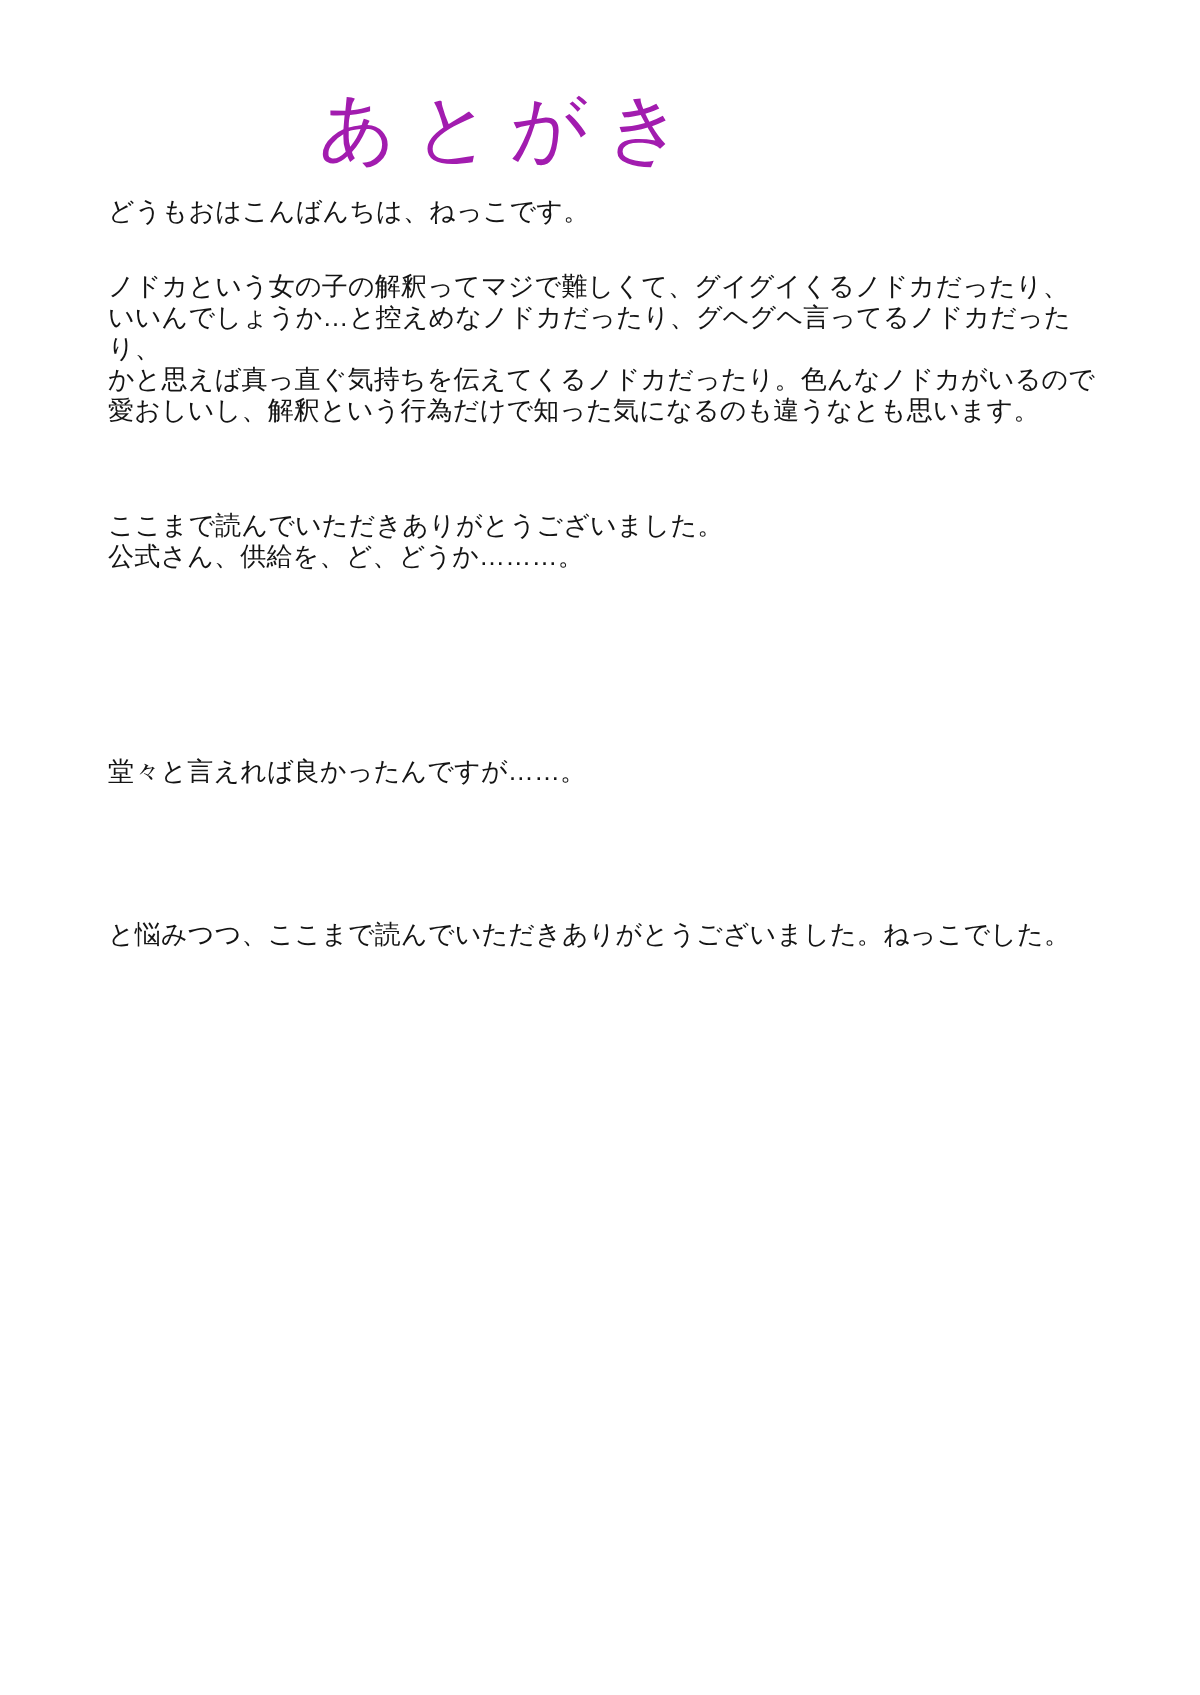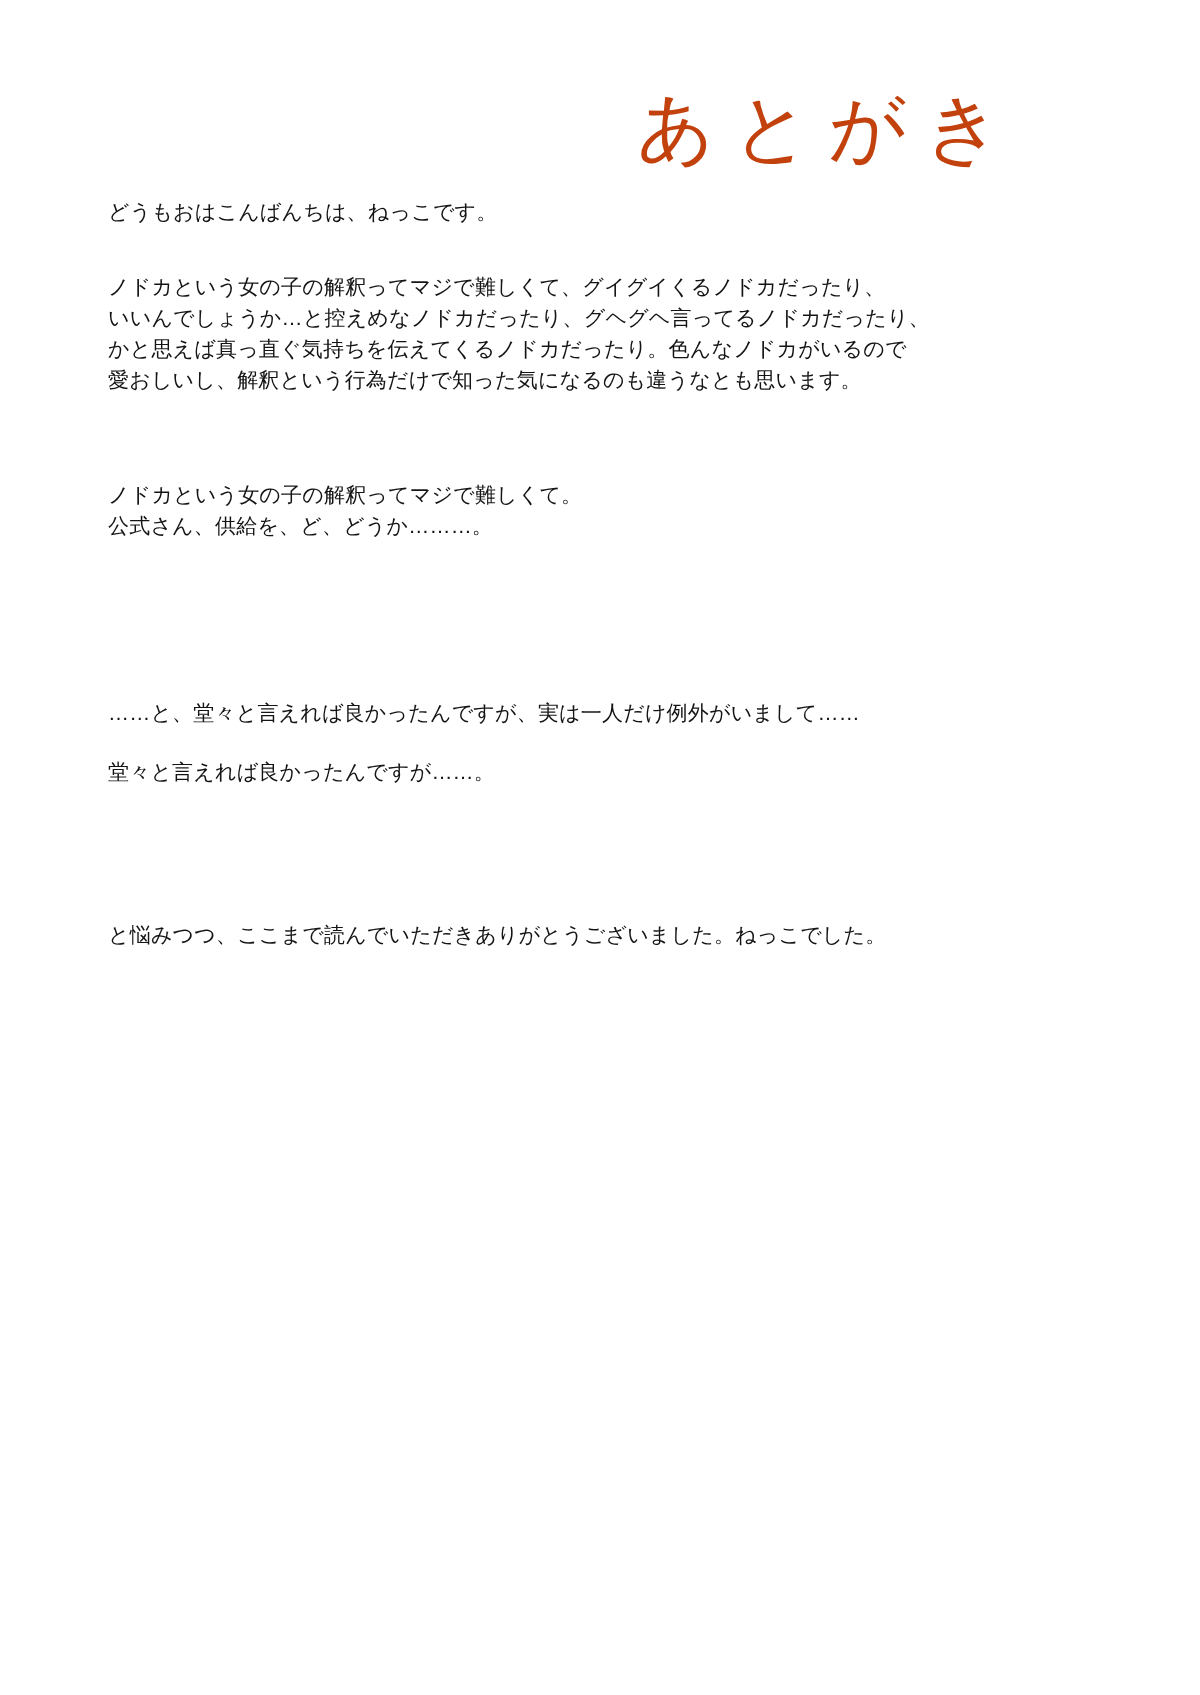--- a/index.html
+++ b/index.html
@@ -18,36 +18,36 @@
   .page {
     position: absolute;
     inset: 0;
     background: #ffffff;
   }
   .title {
     position: absolute;
     top: 78px;
     left: 0;
     width: 100%;
-    text-align: right;
+    text-align: center;
     padding-right: 180px;
     box-sizing: border-box;
     font-family: "DejaVu Sans", sans-serif;
     font-size: 76px;
     letter-spacing: 18px;
     font-weight: 400;
-    color: #c2410c;
+    color: #a21caf;
     white-space: nowrap;
   }
   .body-text {
     position: absolute;
     top: 196px;
     left: 108px;
     width: 1000px;
-    font-size: 21px;
+    font-size: 26px;
     line-height: 31px;
     color: #141414;
     letter-spacing: 0.2px;
   }
   .para {
     margin: 0;
     white-space: pre-line;
   }
   .gap-xs { height: 14px; }
   .gap-s  { height: 28px; }
@@ -69,28 +69,27 @@
     <p class="para">ノドカという女の子の解釈ってマジで難しくて、グイグイくるノドカだったり、
 いいんでしょうか…と控えめなノドカだったり、グヘグヘ言ってるノドカだったり、
 かと思えば真っ直ぐ気持ちを伝えてくるノドカだったり。色んなノドカがいるので
 愛おしいし、解釈という行為だけで知った気になるのも違うなとも思います。</p>
     <div class="gap-s"></div>
 
     <div class="gap-s"></div>
 
     <div class="gap-s"></div>
 
-    <p class="para">ノドカという女の子の解釈ってマジで難しくて。
+    <p class="para">ここまで読んでいただきありがとうございました。
 公式さん、供給を、ど、どうか………。</p>
     <div class="gap-xl"></div>
     <div class="gap-s"></div>
 
     <div class="gap-s"></div>
 
-    <p class="para">……と、堂々と言えれば良かったんですが、実は一人だけ例外がいまして……</p>
     <div class="gap-s"></div>
 
     <p class="para">堂々と言えれば良かったんですが……。</p>
     <div class="gap-s"></div>
 
     <div class="gap-l"></div>
     <div class="gap-xs"></div>
 
     <p class="para">と悩みつつ、ここまで読んでいただきありがとうございました。ねっこでした。</p>
   </div>

